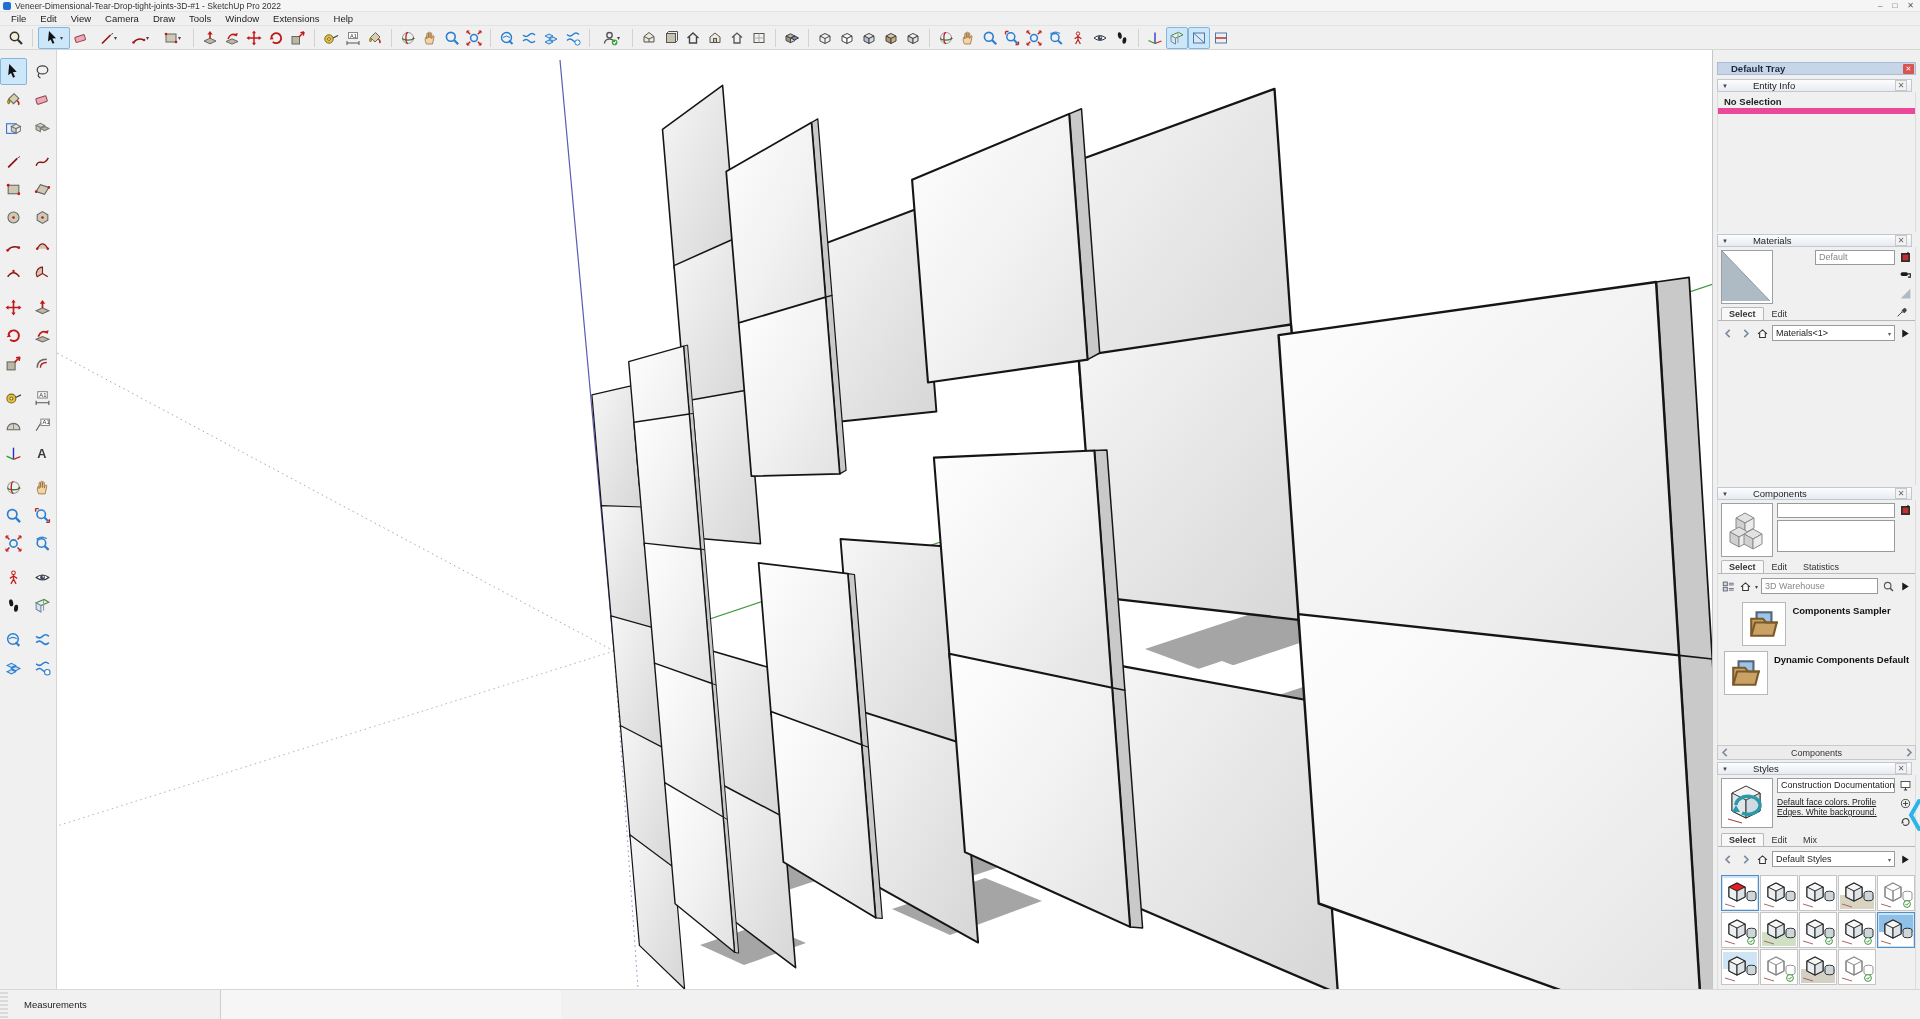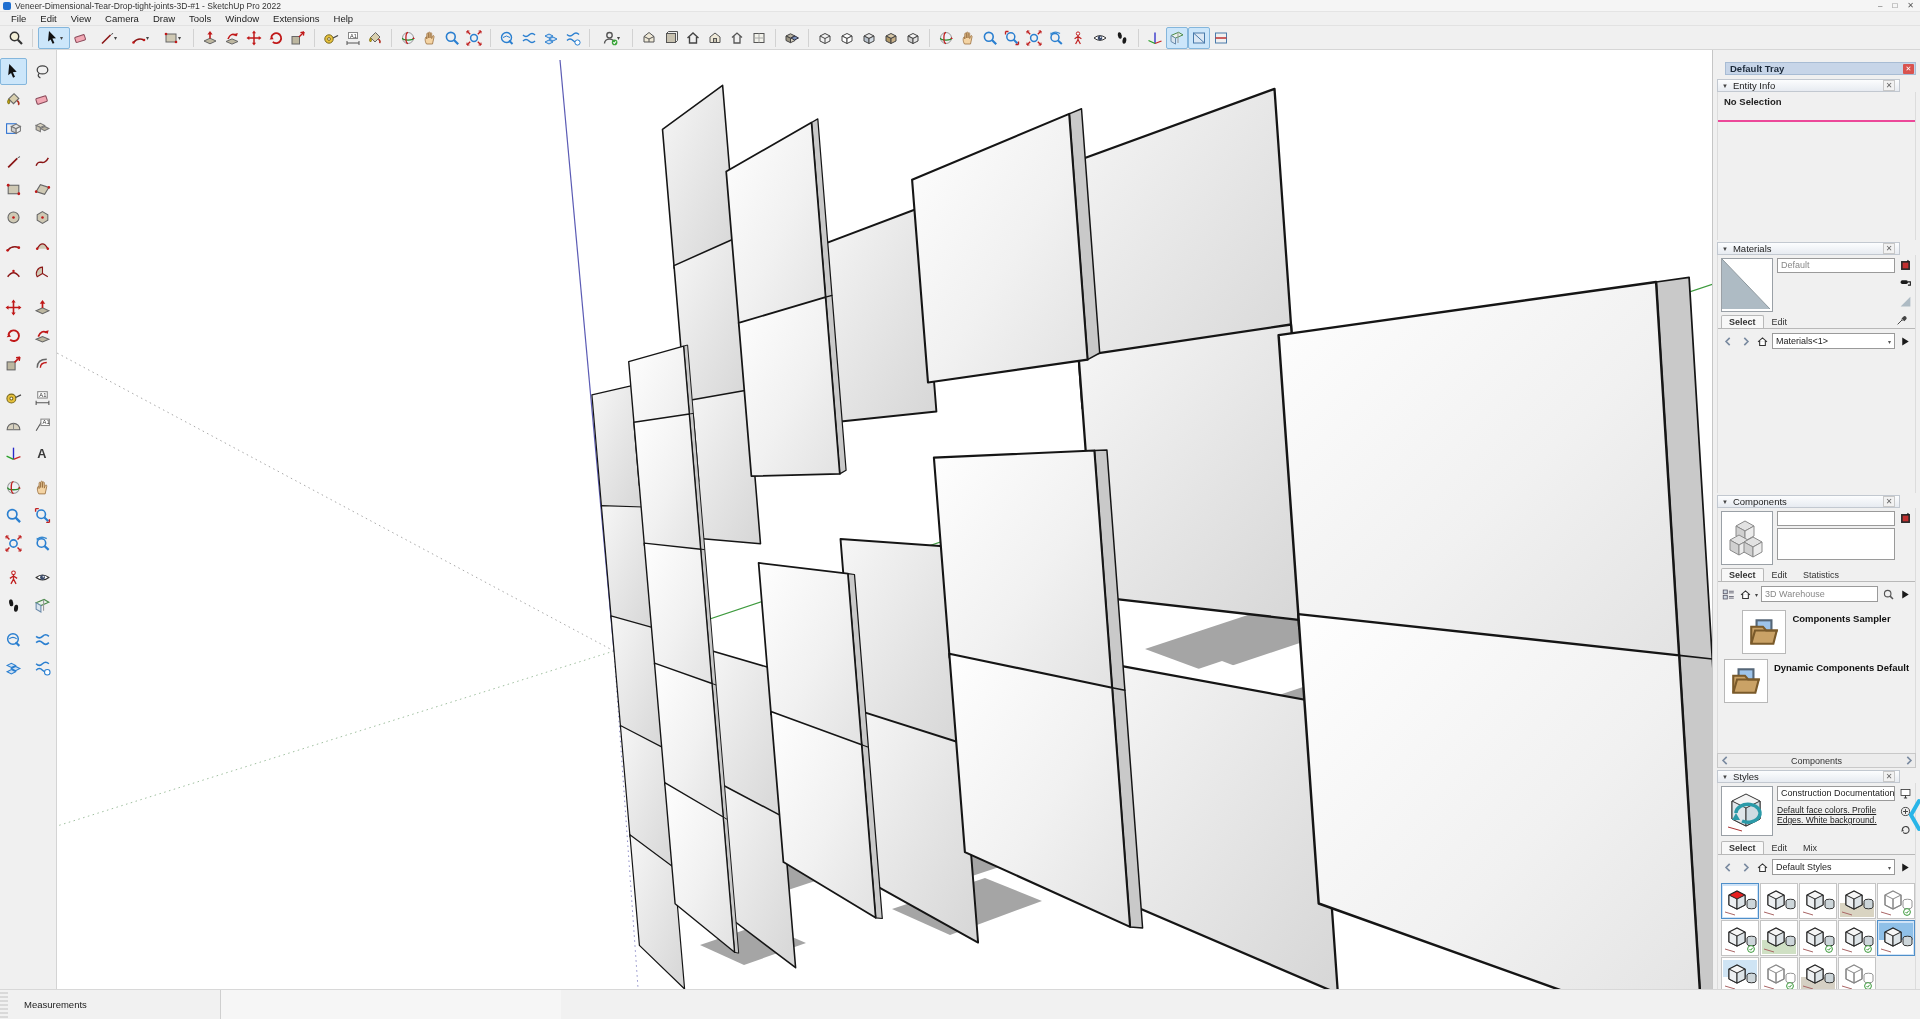--- a/index.html
+++ b/index.html
@@ -34,38 +34,38 @@
   .lt-row{display:flex;justify-content:center;gap:2px;margin:0 0 1px 0;}
   .lt-btn{width:25px;height:25px;display:flex;align-items:center;justify-content:center;border:1px solid transparent;border-radius:2px;}
   .lt-btn.sel{background:#cce6fa;border-color:#84b6dc;}
   .lt-sep{height:6px;}
   
   .canvas{flex:1;background:#ffffff;position:relative;min-width:0;}
   .canvas svg{display:block;}
   
   .tray{width:207px;background:#f0f0f0;border-left:1px solid #c6c6c6;flex:none;font-size:9px;color:#222;
     position:relative;display:flex;flex-direction:column;}
-  .tray-title{margin:12px 4px 2px 12px;background:#c7d5e8;border:1px solid #a8bcd4;height:13px;display:flex;
-    align-items:center;font-weight:bold;font-size:9.5px;padding-left:4px;color:#1c2a3a;}
+  .tray-title{margin:12px 4px 2px 4px;background:#c7d5e8;border:1px solid #a8bcd4;height:13px;display:flex;
+    align-items:center;font-weight:bold;font-size:9.5px;padding-left:13px;color:#1c2a3a;}
   .tray-close{margin-left:auto;width:11px;height:10px;background:#d9534f;color:#fff;font-size:7px;line-height:10px;
     text-align:center;margin-right:1px;border-radius:1px;}
-  .sec-head{margin:2px 20px 0 4px;background:linear-gradient(#fcfdfe,#e7ebf1);border:1px solid #c2c8d0;height:13px;
-    display:flex;align-items:center;font-size:9.5px;color:#222;padding:0 4px;}
+  .sec-head{margin:2px 8px 0 4px;background:linear-gradient(#fcfdfe,#e7ebf1);border:1px solid #c2c8d0;height:13px;
+    display:flex;align-items:center;font-size:9.5px;color:#222;padding:0 4px;gap:20px;}
   .sec-head .tri{font-size:6px;margin-right:5px;color:#444;}
   .sec-head .x{margin-left:auto;color:#666;font-size:8px;border:1px solid #c8c8c8;background:#f2f2f2;width:10px;
     height:9px;line-height:9px;text-align:center;}
   .sec-body{margin:0 4px;background:#f0f0f0;border-left:1px solid #dcdcdc;border-right:1px solid #dcdcdc;}
-  .noselect{font-weight:bold;font-size:9.5px;padding:4px 6px 13px 6px;border-bottom:2px solid #ec4899;}
+  .noselect{font-weight:bold;font-size:9.5px;padding:4px 6px 1px 6px;border-bottom:6px solid #ec4899;}
   .pad-empty{background:#f0f0f0;}
   .prevrow{display:flex;padding:3px 3px 2px 3px;gap:4px;}
   .prevbox{width:50px;height:52px;background:#fff;border:1px solid #9aa0a6;flex:none;position:relative;overflow:hidden;}
   .fieldcol{flex:1;display:flex;flex-direction:column;gap:2px;min-width:0;}
   .tfield{height:13px;border:1px solid #9a9a9a;background:#fff;font-size:9px;padding:0 3px;line-height:13px;
     color:#222;white-space:nowrap;overflow:hidden;}
-  .tfield.ghost{color:#888;}
+  .tfield.ghost{color:#888;margin-left:38px;}
   .iconcol{width:13px;display:flex;flex-direction:column;gap:3px;align-items:center;flex:none;padding-top:1px;}
   .tabs{display:flex;align-items:flex-end;height:14px;padding:0 3px;border-bottom:1px solid #b8b8b8;position:relative;}
   .tab{padding:1px 7px;font-size:9px;color:#333;border:1px solid transparent;border-bottom:none;}
   .tab.active{background:#f8f8f8;border-color:#b8b8b8;border-radius:2px 2px 0 0;font-weight:bold;}
   .tab-right{margin-left:auto;padding-right:3px;}
   .navrow{display:flex;align-items:center;gap:3px;padding:4px 3px 4px 3px;}
   .navbtn{width:14px;height:13px;display:flex;align-items:center;justify-content:center;}
   .combo{flex:1;height:14px;border:1px solid #9a9a9a;background:#fff;display:flex;align-items:center;font-size:9px;
     padding:0 3px;min-width:0;}
   .combo .cv{flex:1;white-space:nowrap;overflow:hidden;}

